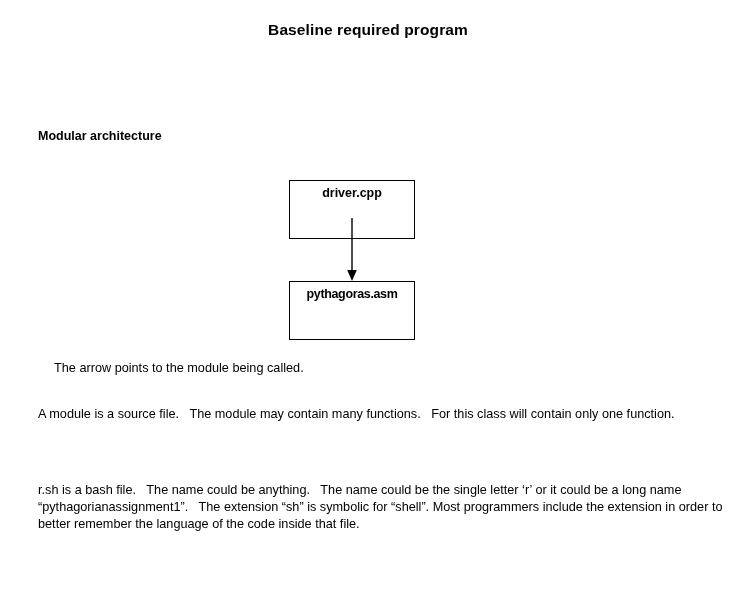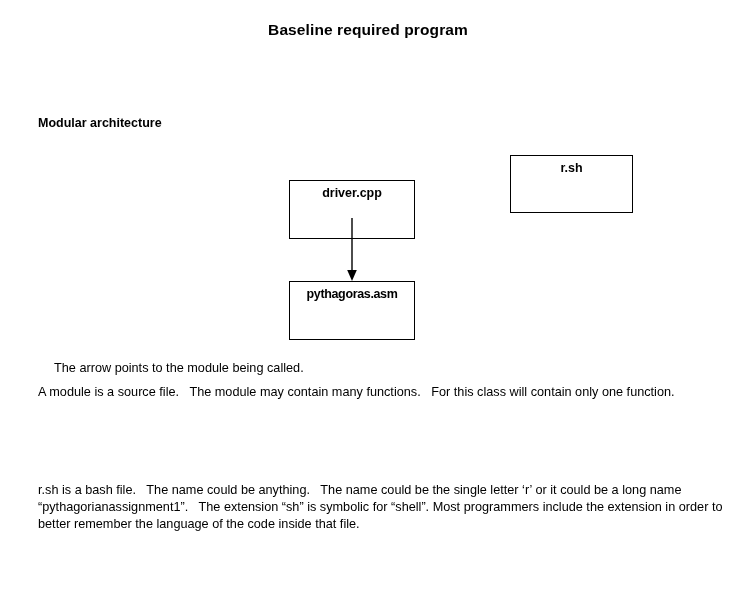--- a/index.html
+++ b/index.html
@@ -34,21 +34,21 @@
     font-size: 15.5px;
     font-weight: bold;
     letter-spacing: 0.1px;
     line-height: 19px;
   }
 
   
   .section-heading {
     position: absolute;
     left: 38px;
-    top: 115px;
+    top: 128px;
     font-size: 12.5px;
     font-weight: bold;
     line-height: 16px;
   }
 
   
   .diagram {
     position: absolute;
     left: 0;
     top: 0;
@@ -113,21 +113,21 @@
     position: absolute;
     left: 38px;
     width: 686px;
     font-size: 12.7px;
     line-height: 17px;
     text-align: left;
     white-space: pre-wrap;
   }
 
   .p1 { top: 360px; margin-left: 16px; }
-  .p2 { top: 384px; }
+  .p2 { top: 406px; }
   .p3 { top: 457px; margin-top: 25px; }
   .p4 { top: 542px; }
 </style>
 </head>
 <body>
 
 <div class="page">
 
   <div class="doc-title">Baseline required program</div>
 
@@ -136,23 +136,20 @@
   <div class="diagram">
 
     <div class="mod-box box-driver">
       <span class="mod-label">driver.cpp</span>
     </div>
 
     <div class="mod-box box-pythagoras">
       <span class="mod-label">pythagoras.asm</span>
     </div>
 
-    <div class="mod-box box-rsh">
-      <span class="mod-label">r.sh</span>
-    </div>
 
     <svg class="arrow" viewBox="0 0 32 66" xmlns="http://www.w3.org/2000/svg">
       <line x1="16" y1="0" x2="16" y2="57" stroke="#000000" stroke-width="1.4"></line>
       <polygon points="16,63 11.2,52 20.8,52" fill="#000000"></polygon>
     </svg>
 
   </div>
 
   <div class="body-text p1">The arrow points to the module being called.</div>
 

